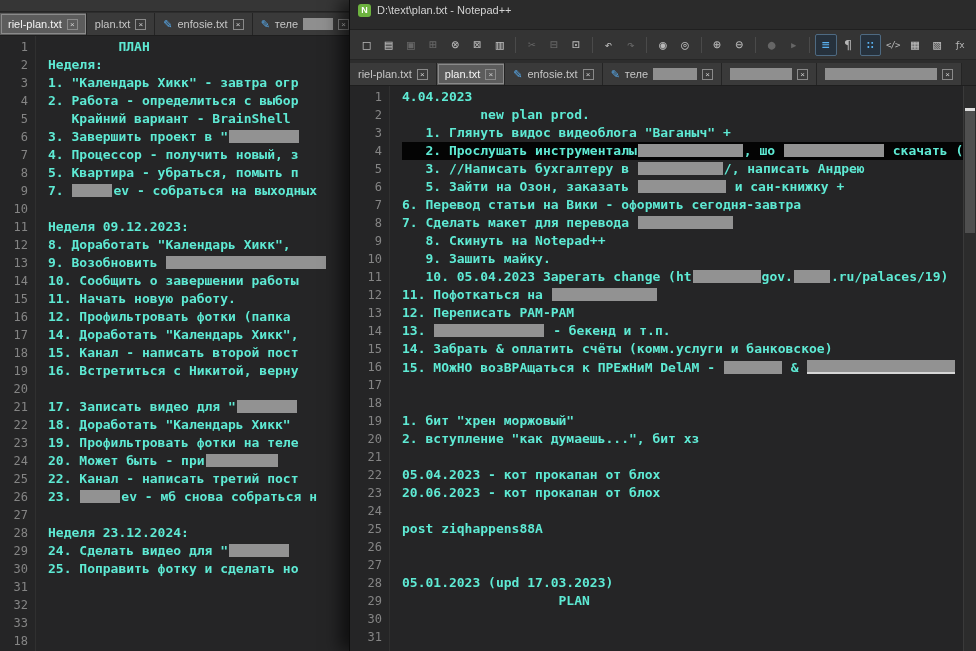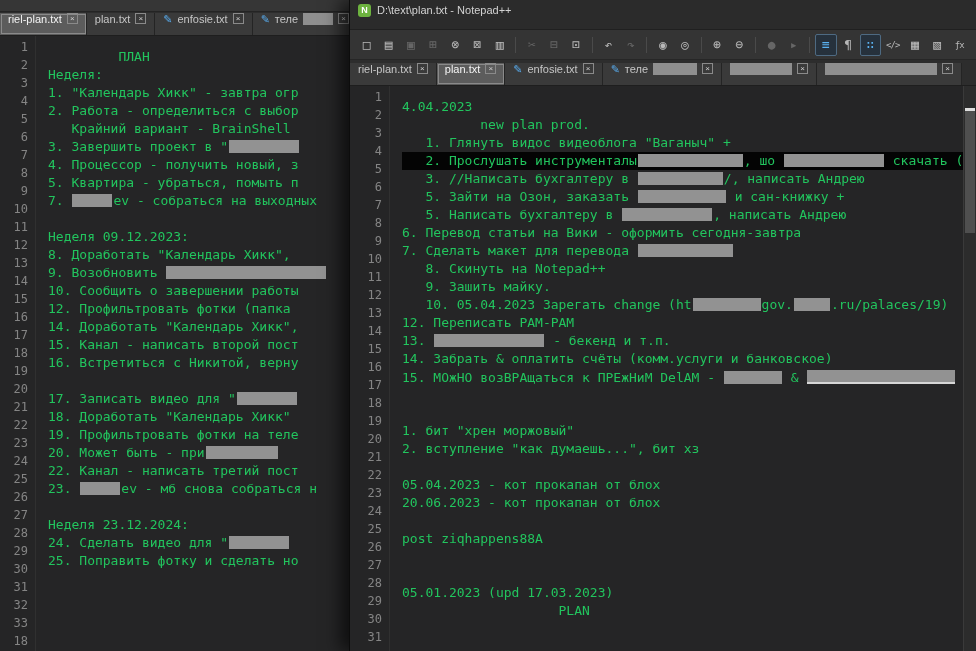--- a/index.html
+++ b/index.html
@@ -1,35 +1,35 @@
 <!DOCTYPE html>
 <html><head>
 <meta charset="utf-8">
 <style>
   * { box-sizing: border-box; margin: 0; padding: 0; }
   body { background:#111; font-family:"DejaVu Sans Mono", monospace; }
   .screen { position:relative; width:976px; height:651px; overflow:hidden; background:#252526; }
 
   
   .tabbar { display:flex; align-items:flex-end; background:#2d2d2d; border-bottom:1px solid #1e1e1e; }
-  .tab { display:flex; align-items:flex-start; gap:5px; padding:0 8px; height:22px;
+  .tab { display:flex; align-items:center; gap:5px; padding:0 8px; height:22px;
          background:#3a3a3a; color:#c6c6c6; font:11px "Liberation Sans", sans-serif;
          border-right:1px solid #242424; white-space:nowrap; flex:0 0 auto; }
   .tab.active { background:#5c5c5c; color:#f4f4f4; outline:1px solid #8a8a8a; outline-offset:-2px; }
   .tab .pencil { color:#57a8e8; font-size:11px; }
   .tab .tclose { width:11px; height:11px; border:1px solid #8a8a8a; color:#d0d0d0;
                  font:8px "Liberation Sans", sans-serif; display:flex; align-items:center; justify-content:center; }
   .tab .tredact { display:inline-block; height:12px; background:#8f8f8f; }
 
   .editor { position:relative; display:flex; overflow:hidden; background:#252526; }
   .gutter { flex:0 0 auto; text-align:right; color:#858585; font-size:12px; padding-top:2px;
             border-right:1px solid #303030; }
   .ln { height:18px; line-height:18px; padding-right:7px; }
-  .code { flex:1 1 auto; padding-top:12px; padding-left:12px; font-size:13px; line-height:18px;
-          color:#22c55e; overflow:hidden; }
+  .code { flex:1 1 auto; padding-top:2px; padding-left:12px; font-size:13px; line-height:18px;
+          color:#5eead4; overflow:hidden;font-weight:bold; }
   .row { height:18px; white-space:pre; }
   .row .content { display:inline-block; height:18px; }
   .row.hl .content { background:#040404; }
   .redact { display:inline-block; height:13px; background:#929292; transform:translateY(2px); margin:0 1px; }
   .redact.u { border-bottom:2px solid #d6d6d6; height:14px; }
 
   
   .left-window { position:absolute; left:0; top:0; width:349px; height:651px; background:#252526; overflow:hidden; }
   .lw-top { height:12px; background:#363636; border-bottom:1px solid #242424; }
   .left-window .tabbar { height:24px; }
@@ -135,20 +135,21 @@
           <div class="row"><span class="content"><span>   Крайний вариант - BrainShell</span></span></div>
           <div class="row"><span class="content"><span>3. Завершить проект в "</span><span class="redact" style="width: 70px;"></span></span></div>
           <div class="row"><span class="content"><span>4. Процессор - получить новый, з</span></span></div>
           <div class="row"><span class="content"><span>5. Квартира - убраться, помыть п</span></span></div>
           <div class="row"><span class="content"><span>7. </span><span class="redact" style="width: 40px;"></span><span>ev - собраться на выходных</span></span></div>
           <div class="row"><span class="content"></span></div>
           <div class="row"><span class="content"><span>Неделя 09.12.2023:</span></span></div>
           <div class="row"><span class="content"><span>8. Доработать "Календарь Хикк",</span></span></div>
           <div class="row"><span class="content"><span>9. Возобновить </span><span class="redact" style="width: 160px;"></span></span></div>
           <div class="row"><span class="content"><span>10. Сообщить о завершении работы</span></span></div>
+          <div class="row"><span class="content"><span>11. Начать новую работу.</span></span></div>
           <div class="row"><span class="content"><span>12. Профильтровать фотки (папка</span></span></div>
           <div class="row"><span class="content"><span>14. Доработать "Календарь Хикк",</span></span></div>
           <div class="row"><span class="content"><span>15. Канал - написать второй пост</span></span></div>
           <div class="row"><span class="content"><span>16. Встретиться с Никитой, верну</span></span></div>
           <div class="row"><span class="content"></span></div>
           <div class="row"><span class="content"><span>17. Записать видео для "</span><span class="redact" style="width: 60px;"></span></span></div>
           <div class="row"><span class="content"><span>18. Доработать "Календарь Хикк"</span></span></div>
           <div class="row"><span class="content"><span>19. Профильтровать фотки на теле</span></span></div>
           <div class="row"><span class="content"><span>20. Может быть - при</span><span class="redact" style="width: 72px;"></span></span></div>
           <div class="row"><span class="content"><span>22. Канал - написать третий пост</span></span></div>
@@ -264,26 +265,26 @@
           <div class="ln">30</div>
           <div class="ln">31</div>
         </div>
       <div class="code" id="rw-code">
           <div class="row"><span class="content"><span>4.04.2023</span></span></div>
           <div class="row"><span class="content"><span>          new plan prod.</span></span></div>
           <div class="row"><span class="content"><span>   1. Глянуть видос видеоблога "Ваганыч" +</span></span></div>
           <div class="row hl"><span class="content"><span>   2. Прослушать инструменталы</span><span class="redact" style="width: 105px;"></span><span>, шо </span><span class="redact" style="width: 100px;"></span><span> скачать (</span></span></div>
           <div class="row"><span class="content"><span>   3. //Написать бухгалтеру в </span><span class="redact" style="width: 85px;"></span><span>/, написать Андрею</span></span></div>
           <div class="row"><span class="content"><span>   5. Зайти на Озон, заказать </span><span class="redact" style="width: 88px;"></span><span> и сан-книжку +</span></span></div>
-          <div class="row"><span class="content"><span>   5. Написать бухгалтеру в </span><span class="redact" style="width: 90px;"></span><span>, написать Андрею</span></span></div>
           <div class="row"><span class="content"><span>6. Перевод статьи на Вики - оформить сегодня-завтра</span></span></div>
           <div class="row"><span class="content"><span>7. Сделать макет для перевода </span><span class="redact" style="width: 95px;"></span></span></div>
           <div class="row"><span class="content"><span>   8. Скинуть на Notepad++</span></span></div>
           <div class="row"><span class="content"><span>   9. Зашить майку.</span></span></div>
           <div class="row"><span class="content"><span>   10. 05.04.2023 Зарегать change (ht</span><span class="redact" style="width: 68px;"></span><span>gov.</span><span class="redact" style="width: 36px;"></span><span>.ru/palaces/19)</span></span></div>
+          <div class="row"><span class="content"><span>11. Пофоткаться на </span><span class="redact" style="width: 105px;"></span></span></div>
           <div class="row"><span class="content"><span>12. Переписать РАМ-РАМ</span></span></div>
           <div class="row"><span class="content"><span>13. </span><span class="redact" style="width: 110px;"></span><span> - бекенд и т.п.</span></span></div>
           <div class="row"><span class="content"><span>14. Забрать &amp; оплатить счёты (комм.услуги и банковское)</span></span></div>
           <div class="row"><span class="content"><span>15. МОжНО возВРАщаться к ПРЕжНиМ DelAM - </span><span class="redact" style="width: 58px;"></span><span> &amp; </span><span class="redact u" style="width: 148px;"></span></span></div>
           <div class="row"><span class="content"></span></div>
           <div class="row"><span class="content"></span></div>
           <div class="row"><span class="content"><span>1. бит "хрен моржовый"</span></span></div>
           <div class="row"><span class="content"><span>2. вступление "как думаешь...", бит хз</span></span></div>
           <div class="row"><span class="content"></span></div>
           <div class="row"><span class="content"><span>05.04.2023 - кот прокапан от блох</span></span></div>

